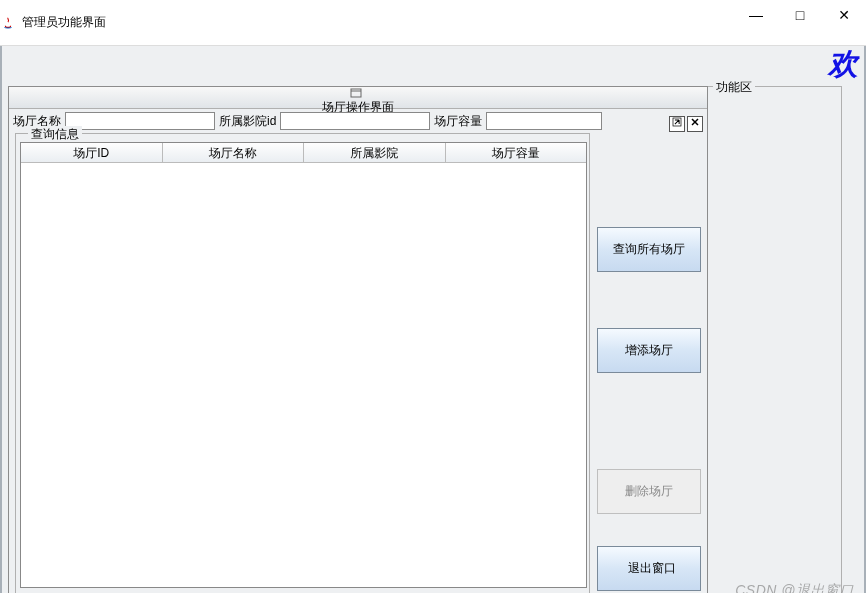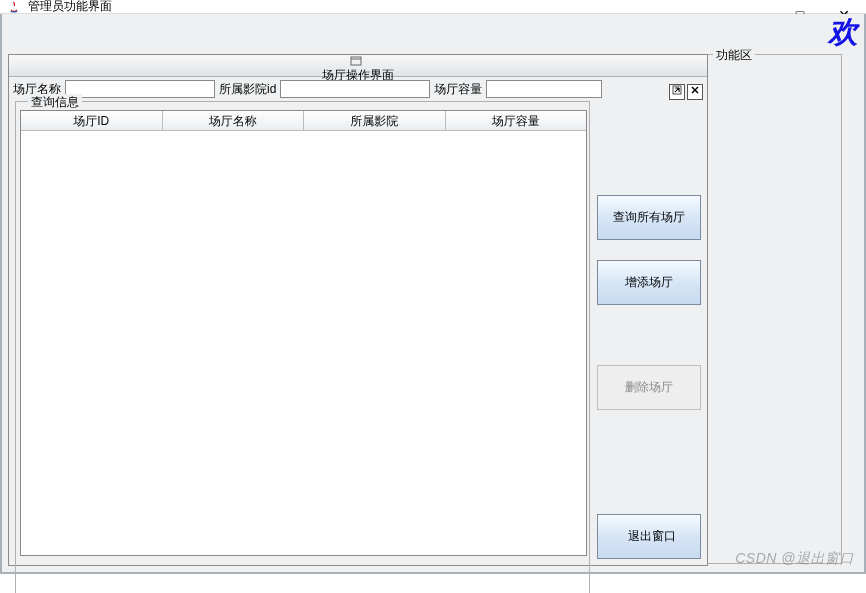--- a/index.html
+++ b/index.html
@@ -7,26 +7,25 @@
     font-family: "Microsoft YaHei", SimSun, Arial, sans-serif;
     font-size: 12px;
     background: #fff;
     width: 866px;
     height: 593px;
     overflow: hidden;
     position: relative;
   }
   
   .titlebar {
-    height: 14px;
+    height: 46px;
     background: #fff;
     border-bottom: 1px solid #ddd;
     display: flex;
     align-items: center;
-    padding-left: 6px;
   }
   .titlebar .app-icon {
     width: 16px; height: 16px;
     margin-right: 6px;
     display: inline-flex; align-items: center; justify-content: center;
   }
   .titlebar .title { font-size: 12px; color: #000; }
   .win-controls {
     position: absolute;
     right: 0; top: 0;
@@ -202,21 +201,21 @@
   }
   .th:last-child { border-right: none; }
 
   .side-buttons {
     position: absolute;
     right: 6px;
     top: 140px;
     width: 104px;
     display: flex;
     flex-direction: column;
-    gap: 20px;
+    gap: 56px;
     justify-content: center;
   }
   .side-buttons .j-button { height: 45px; }
   .exit-wrap {
     position: absolute;
     right: 6px;
     bottom: 6px;
     width: 104px;
   }
   .exit-wrap .j-button { height: 45px; padding-left: 6px; }

